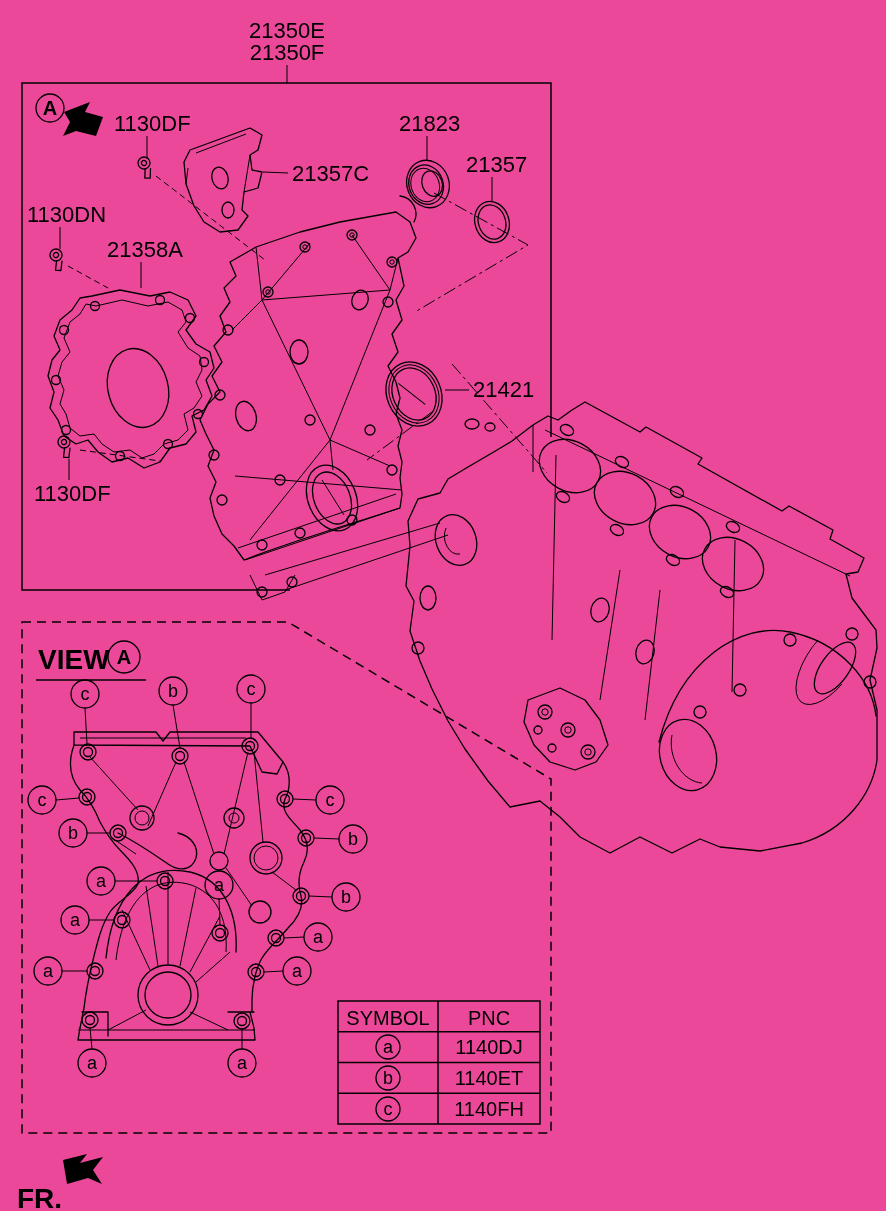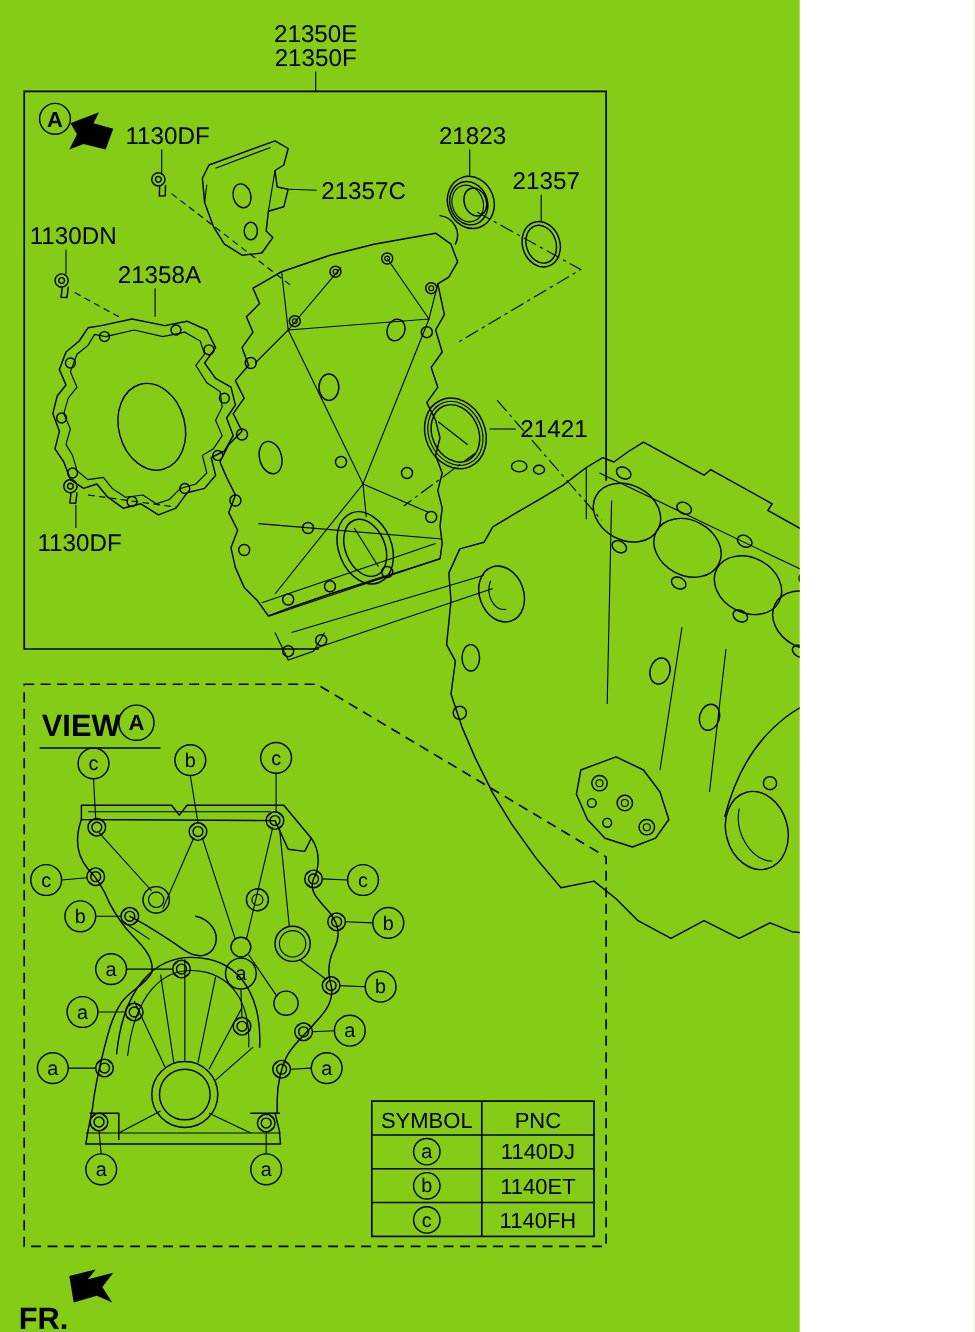--- a/index.html
+++ b/index.html
@@ -1,16 +1,16 @@
 <!DOCTYPE html>
 <html><head>
 <meta charset="utf-8">
 <style>
   html,body{margin:0;padding:0;background:#ffffff;}
-  .stage{position:relative;width:727px;height:1211px;background:#84cc16;overflow:hidden;}
+  .stage{position:relative;width:886px;height:1211px;background:#ec4899;overflow:hidden;}
   svg{display:block;font-family:"Liberation Sans", sans-serif;}
   .lbl{font-size:22px;fill:#000;}
   .lbl-mid{text-anchor:middle;}
   .title{font-size:28px;font-weight:bold;fill:#000;}
   .marker{font-size:20px;font-weight:bold;text-anchor:middle;fill:#000;}
   .callout{font-size:18px;text-anchor:middle;fill:#000;}
   .tbltxt{font-size:20px;text-anchor:middle;fill:#000;}
   .ln{stroke:#000;fill:none;stroke-width:1.3;stroke-linejoin:round;stroke-linecap:round;}
   .thin{stroke:#000;fill:none;stroke-width:1;}
   .dash{stroke:#000;fill:none;stroke-width:1;stroke-dasharray:6 4;}

